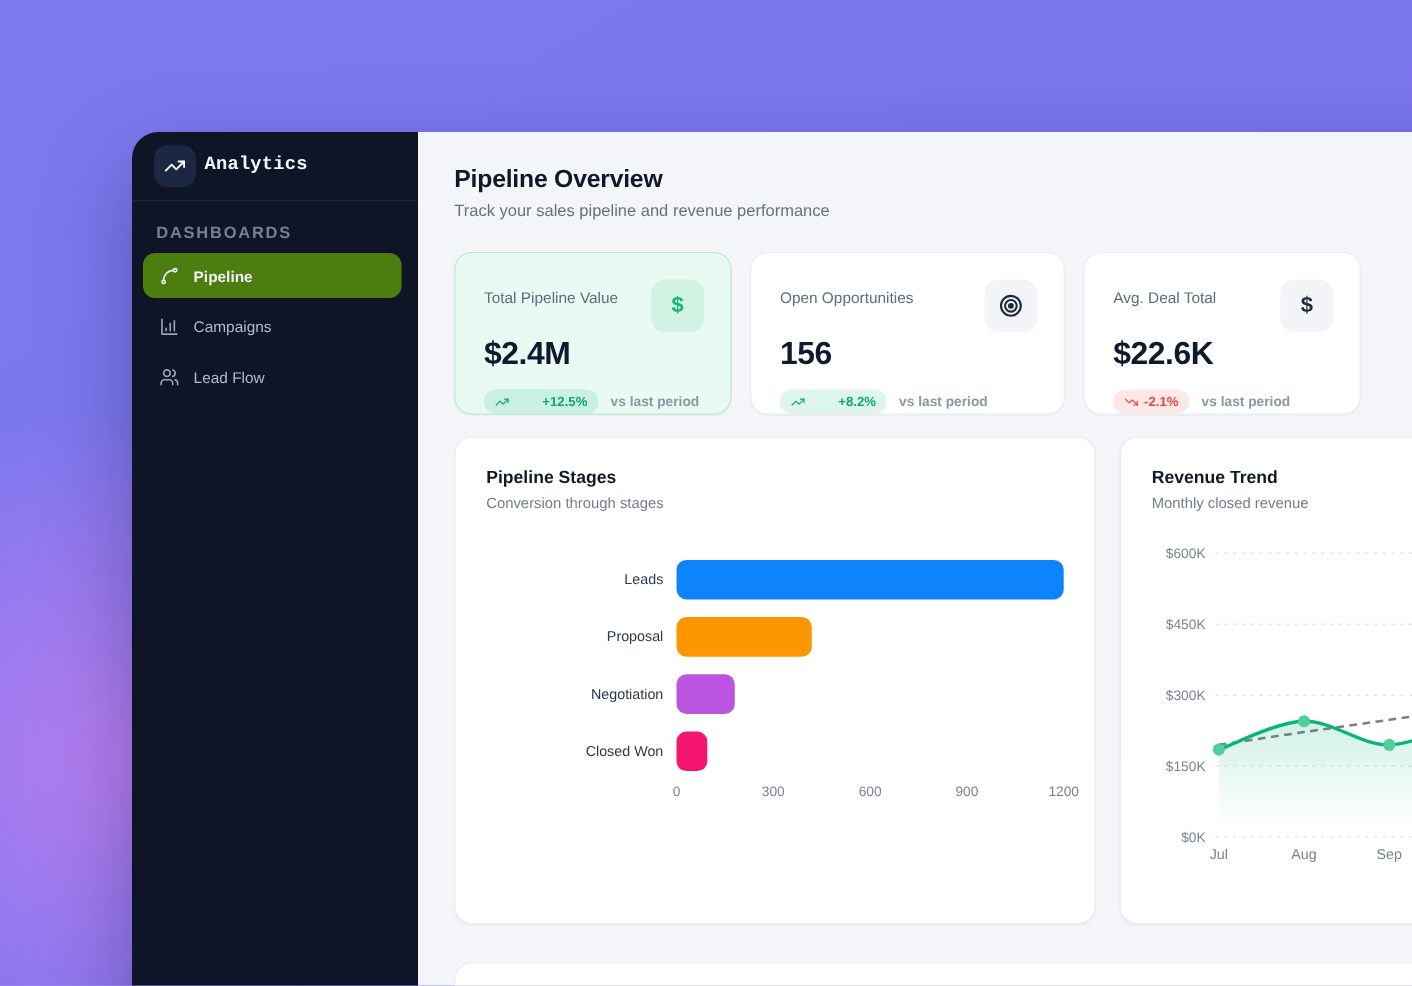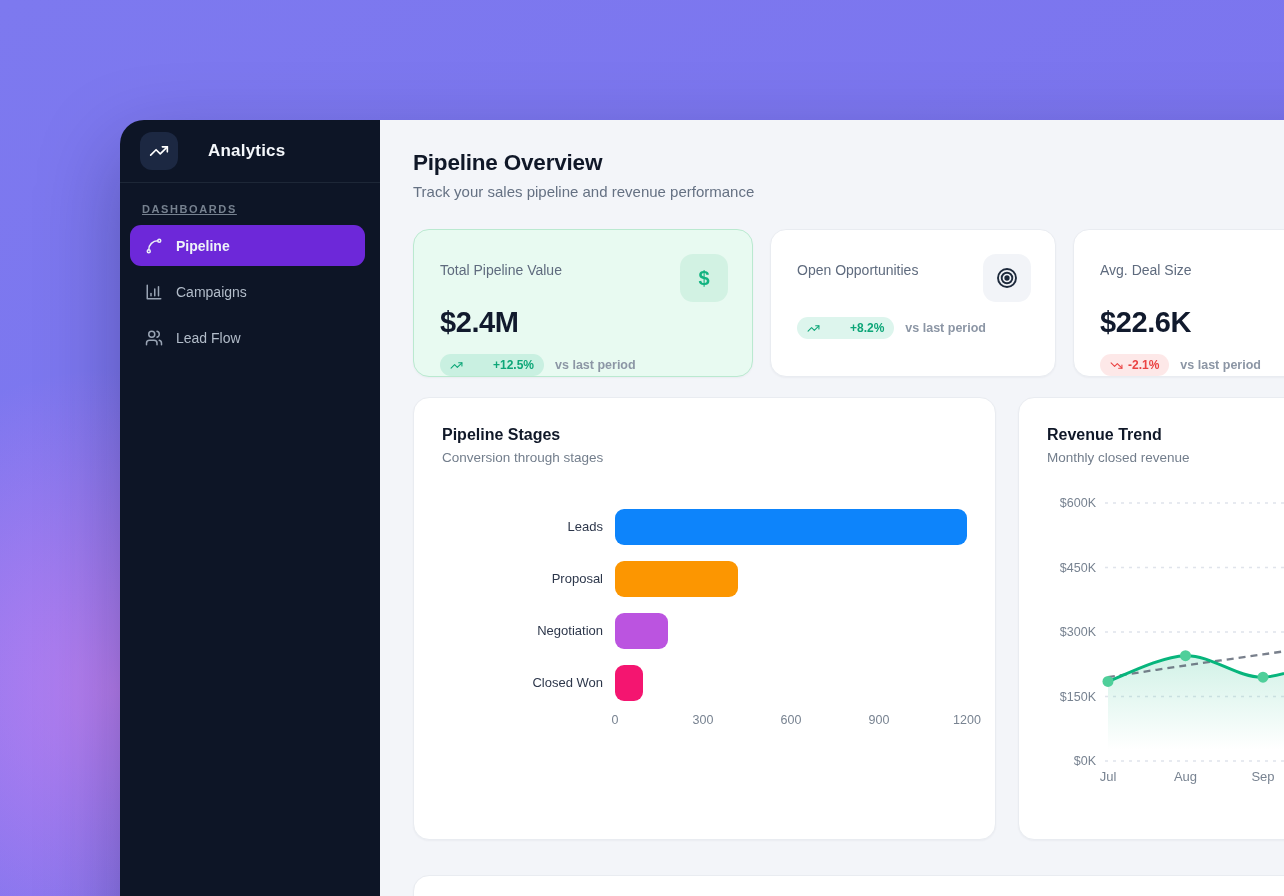--- a/index.html
+++ b/index.html
@@ -15,48 +15,48 @@
   .window {
     position: absolute; left: 120px; top: 120px;
     width: 1520px; height: 940px;
     display: flex;
     border-radius: 24px 0 0 0;
     overflow: hidden;
     box-shadow: 0 30px 80px rgba(24,24,70,.35);
   }
   
   .sidebar { width: 260px; flex: 0 0 260px; background: #0d1526; color: #afb9c6; }
-  .logo-row { display: flex; align-items: center; gap: 30px; padding: 11px 16px 12px 20px; height: 62px; }
+  .logo-row { display: flex; align-items: center; gap: 8px; padding: 11px 16px 12px 20px; height: 62px; font-family: Liberation Mono, monospace; }
   .logo-box {
     width: 38px; height: 38px; border-radius: 12px; background: #1c2842;
     display: flex; align-items: center; justify-content: center; color: #fff;
   }
   .logo-text { color: #f4f7fb; font-size: 17px; font-weight: 700; letter-spacing: .2px; }
   .sidebar-divider { height: 1px; background: #1d2737; }
   .section-label {
-    margin: 20px 16px 10px 22px; font-size: 11px; font-weight: 700;
-    letter-spacing: 1.6px; color: #76818f; text-decoration: underline;
+    margin: 20px 16px 10px 22px; font-size: 15px; font-weight: 700;
+    letter-spacing: 1.6px; color: #76818f;
   }
   .nav { display: flex; flex-direction: column; gap: 5px; }
   .nav-item {
     display: flex; align-items: center; gap: 13px;
     height: 41px; margin: 0 15px 0 10px; padding: 0 15px;
     border-radius: 11px; font-size: 14px; color: #b2bcc9; cursor: pointer;
   }
   .nav-item .nav-icon { display: flex; color: #99a4b4; }
-  .nav-item.active { background: #6d28d9; color: #eef2f8; font-weight: 600; }
+  .nav-item.active { background: #4d7c0f; color: #eef2f8; font-weight: 600; }
   .nav-item.active .nav-icon { color: #e9eef6; }
   
   .main { flex: 1; background: #f3f5f9; padding: 30px 0 0 33px; overflow: hidden; }
   .page-title { font-size: 22.5px; font-weight: 800; color: #101828; letter-spacing: -.2px; }
   .page-subtitle { margin-top: 7px; font-size: 15px; color: #657183; }
   
   .stats { display: flex; gap: 17px; margin-top: 29px; }
   .stat-card {
-    width: 340px; height: 148px; flex: 0 0 auto;
+    width: 252px; height: 148px; flex: 0 0 auto;
     background: #ffffff; border: 1px solid #e9ecf1; border-radius: 16px;
     padding: 24px 24px 0 26px; cursor: pointer;
     box-shadow: 0 1px 2px rgba(16,24,40,.04);
   }
   .stat-card.mid { width: 286px; }
   .stat-card.highlight { background: #e8faf1; border-color: #bae9d0; }
   .stat-top { display: flex; justify-content: space-between; align-items: flex-start; }
   .stat-label { font-size: 14px; color: #5f6b7e; padding-top: 8px; }
   .stat-icon-box {
     width: 48px; height: 48px; border-radius: 13px; background: #f2f4f8;
@@ -184,36 +184,37 @@
           <div class="stat-top">
        <div class="stat-label">Open Opportunities</div>
        <div class="stat-icon-box">
               <svg width="24" height="24" viewBox="0 0 24 24" fill="none" stroke="currentColor" stroke-width="1.9">
                 <circle cx="12" cy="12" r="9"></circle>
                 <circle cx="12" cy="12" r="5.3"></circle>
                 <circle cx="12" cy="12" r="1.7" fill="currentColor"></circle>
               </svg>
             </div>
      </div>
+     <div class="stat-value">156</div>
      <div class="stat-badge-row">
        <span class="badge up">
          <span style="display:flex">
                 <svg width="13" height="13" viewBox="0 0 24 24" fill="none" stroke="currentColor" stroke-width="2" stroke-linecap="round" stroke-linejoin="round">
                   <polyline points="22 7 13.5 15.5 8.5 10.5 2 17"></polyline>
                   <polyline points="16 7 22 7 22 13"></polyline>
                 </svg>
               </span>
          <span>+8.2%</span>
        </span>
        <span class="stat-suffix">vs last period</span>
      </div>
         </article>
         <article class="stat-card">
           <div class="stat-top">
-       <div class="stat-label">Avg. Deal Size</div>
+       <div class="stat-label">Avg. Deal Total</div>
        <div class="stat-icon-box">$</div>
      </div>
      <div class="stat-value">$22.6K</div>
      <div class="stat-badge-row">
        <span class="badge down">
          <span style="display:flex">
                 <svg width="13" height="13" viewBox="0 0 24 24" fill="none" stroke="currentColor" stroke-width="2" stroke-linecap="round" stroke-linejoin="round">
                   <polyline points="22 17 13.5 8.5 8.5 13.5 2 7"></polyline>
                   <polyline points="16 17 22 17 22 11"></polyline>
                 </svg>

